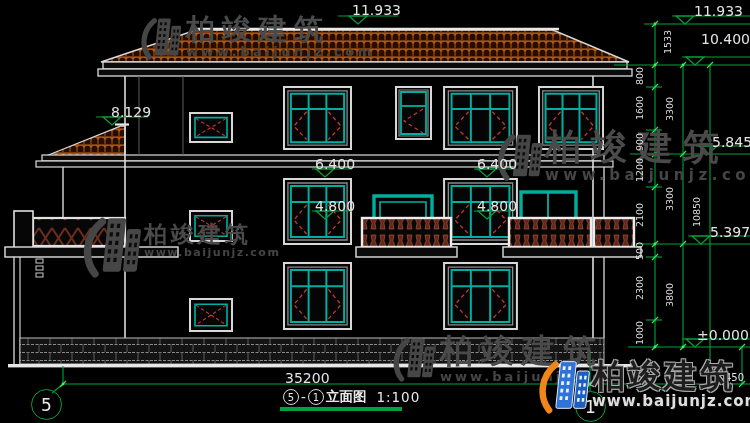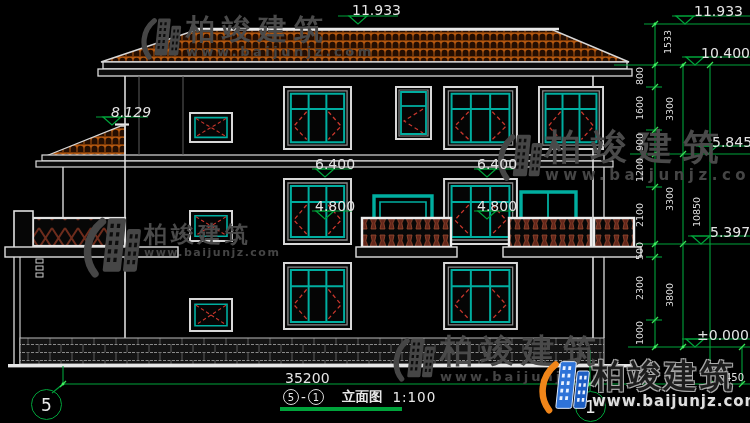--- a/index.html
+++ b/index.html
@@ -293,22 +293,22 @@
         <use href="#bjz-logo"></use>
       </svg>
     <div class="wm-txt">
       <div class="wm-name" style="font-size:33px;letter-spacing:8px;">柏竣建筑</div>
       <div class="wm-url" style="font-size:13px;letter-spacing:3px;">www.baijunjz.com</div>
     </div>
   </div>
 
   <div class="t" style="left:352px;top:3px;">11.933</div>
   <div class="t" style="left:694px;top:4px;">11.933</div>
-  <div class="t" style="left:701px;top:46px;">10.400</div>
-  <div class="t" style="left:111px;top:105px;font-style:italic;">8.129</div>
+  <div class="t" style="left:701px;top:32px;">10.400</div>
+  <div class="t" style="left:111px;top:105px;">8.129</div>
   <div class="t" style="left:712px;top:135px;">5.845</div>
   <div class="t" style="left:710px;top:225px;">5.397</div>
   <div class="t" style="left:697px;top:328px;">±0.000</div>
   <div class="t" style="left:315px;top:157px;">6.400</div>
   <div class="t" style="left:477px;top:157px;">6.400</div>
   <div class="t" style="left:315px;top:199px;">4.800</div>
   <div class="t" style="left:477px;top:199px;">4.800</div>
 
   <div class="vt" style="left:668px;top:42px;">1533</div>
   <div class="vt" style="left:640px;top:76px;">800</div>
@@ -331,21 +331,21 @@
       <span>5</span>
     </div>
   <div class="axis" style="left:575px;top:391px;">
       <span>1</span>
     </div>
 
   <div class="titlebar" style="left:281px;top:388px;">
     <span class="circ">5</span>
       <span>-</span>
       <span class="circ">1</span>
-      <span style="font-weight:bold;margin-left:16px;">立面图</span>
+      <span style="font-weight:bold;">立面图</span>
       <span style="margin-left:10px;letter-spacing:1px;">1:100</span>
   </div>
   <div class="greenbar" style="left:280px;top:407px;width:122px;height:3.6px;"></div>
 
   <div class="brand" style="left:536px;top:356px;">
     <svg width="56" height="58" viewBox="0 0 60 62">
       <path d="M14 58 C3 44 5 22 21 9" fill="none" stroke="#F08519" stroke-width="7" stroke-linecap="round"></path>
       <g transform="skewX(-6)">
         <rect x="27" y="6" width="17" height="50" rx="2" fill="#2E73D8" stroke="#EAF2FF" stroke-width="1"></rect>
         <rect x="46" y="16" width="13" height="40" rx="2" fill="#1D5EC2" stroke="#EAF2FF" stroke-width="1"></rect>

